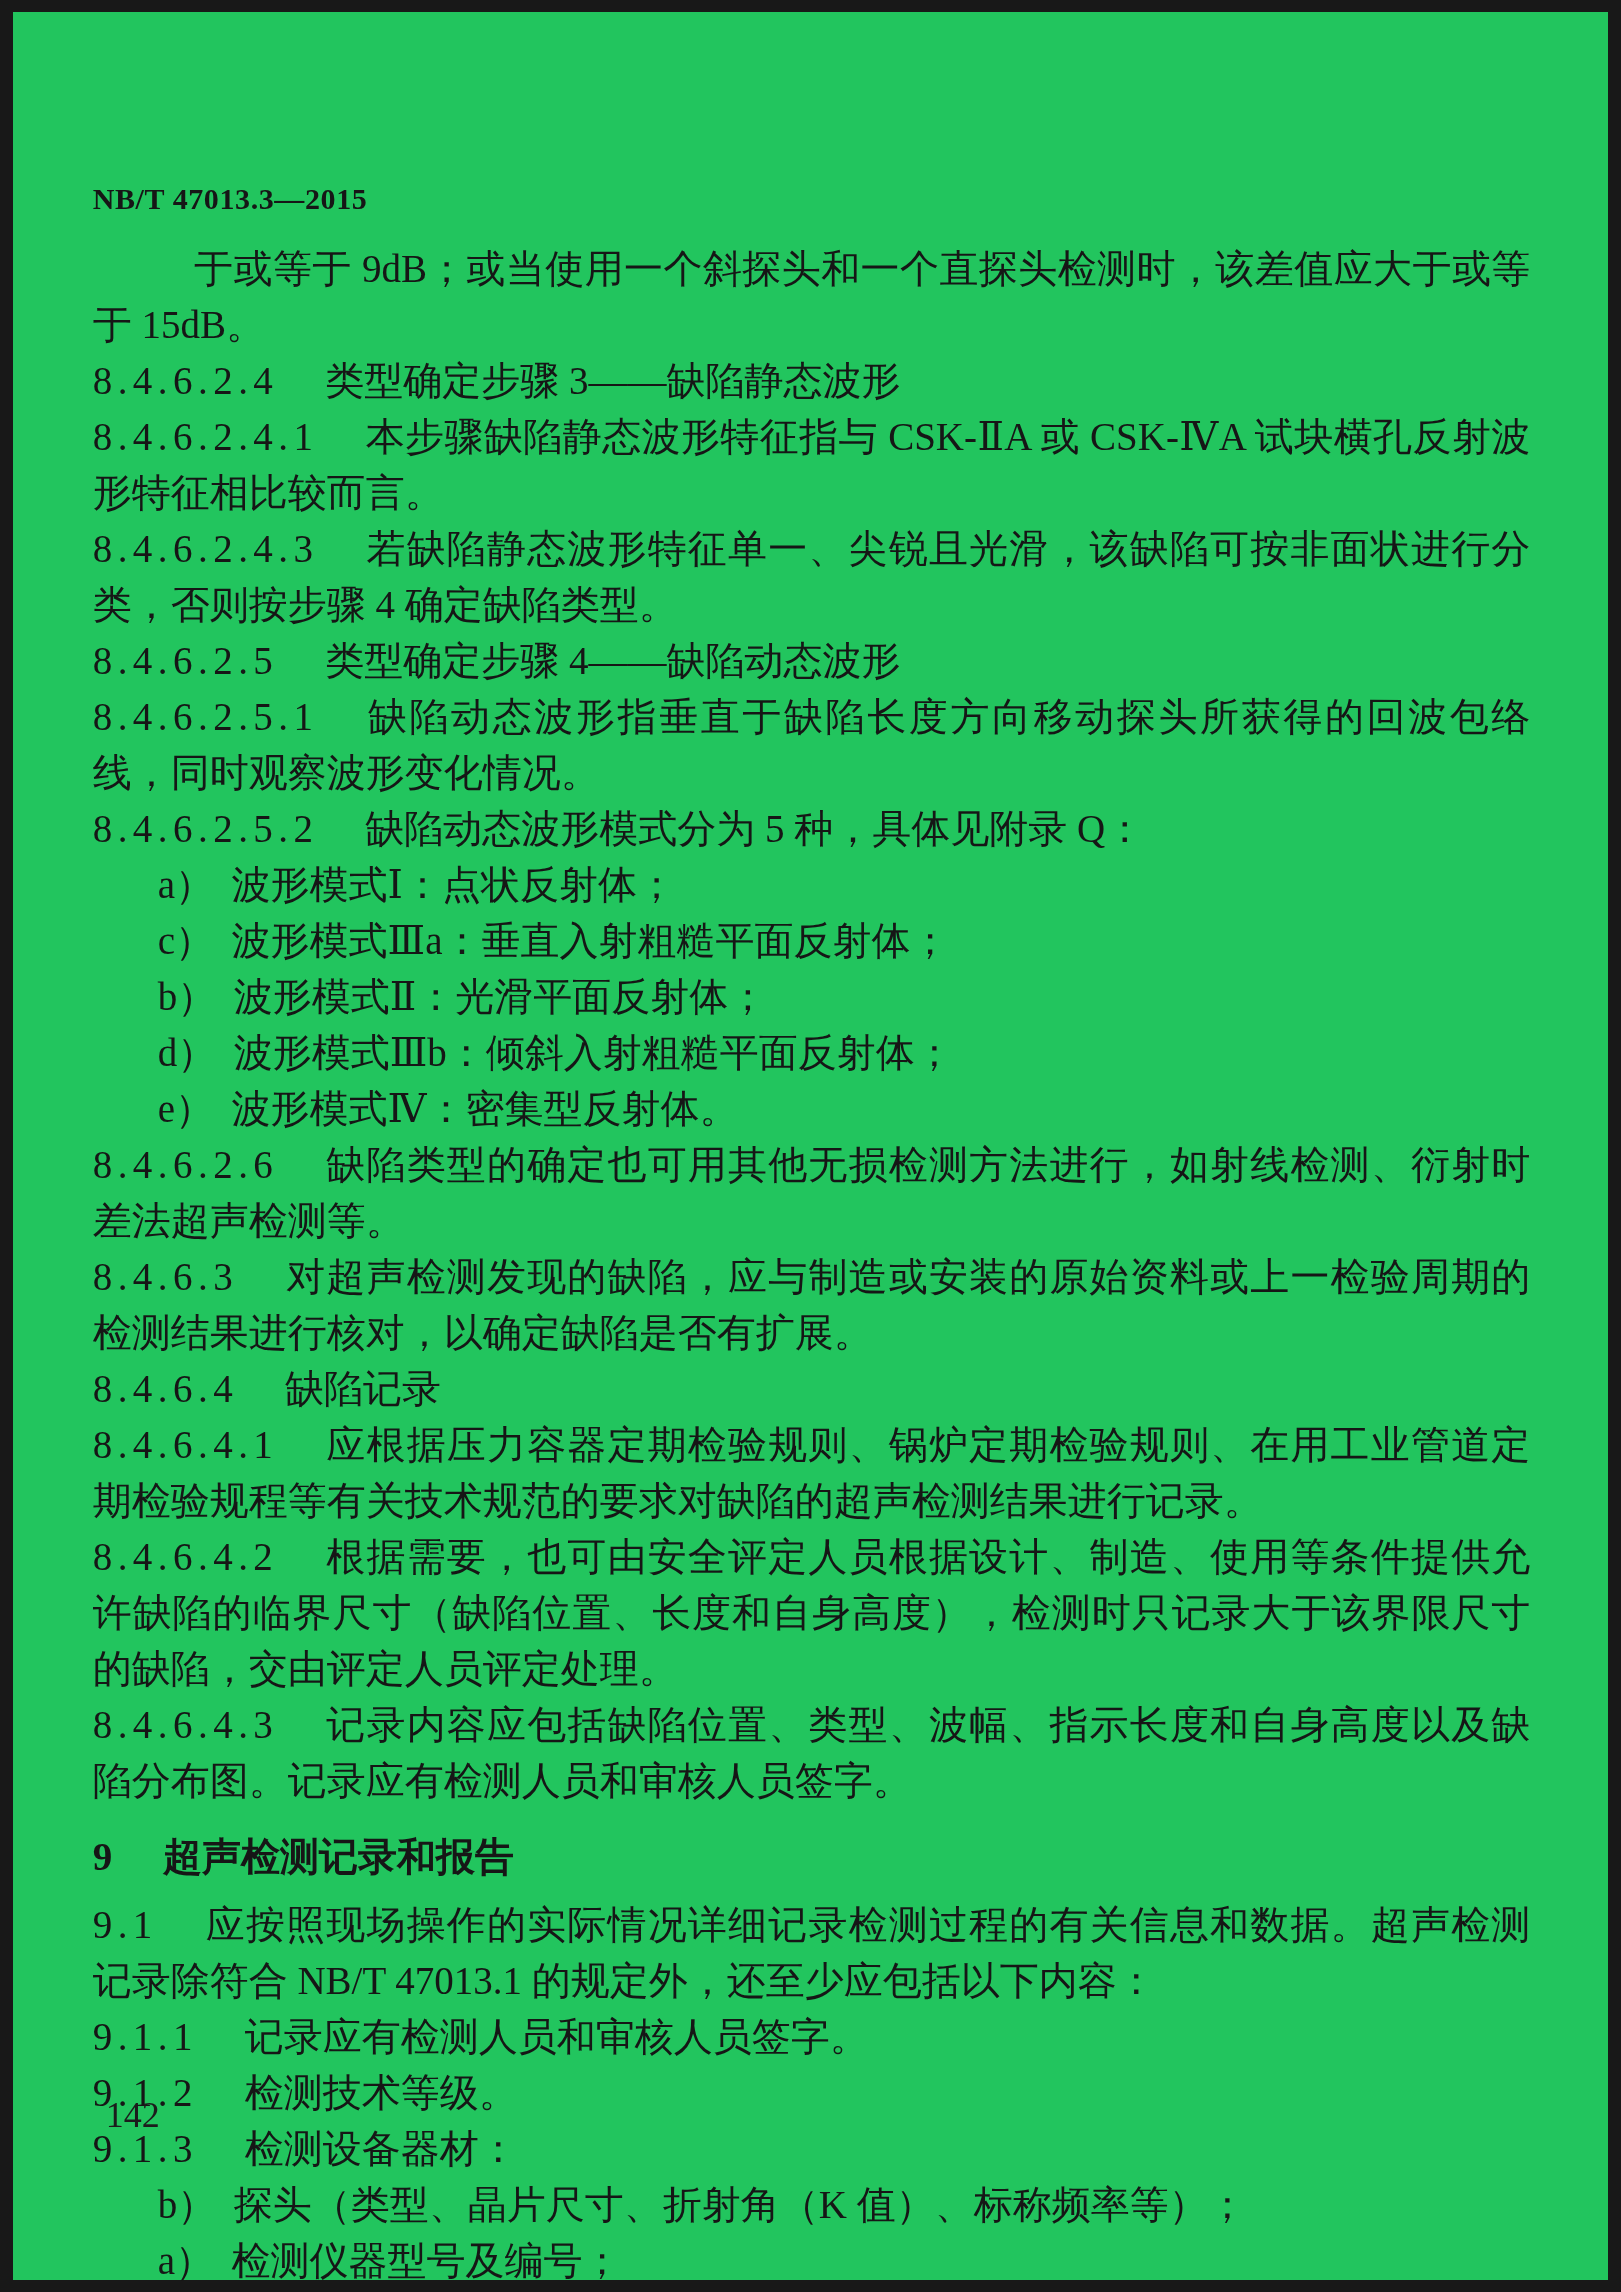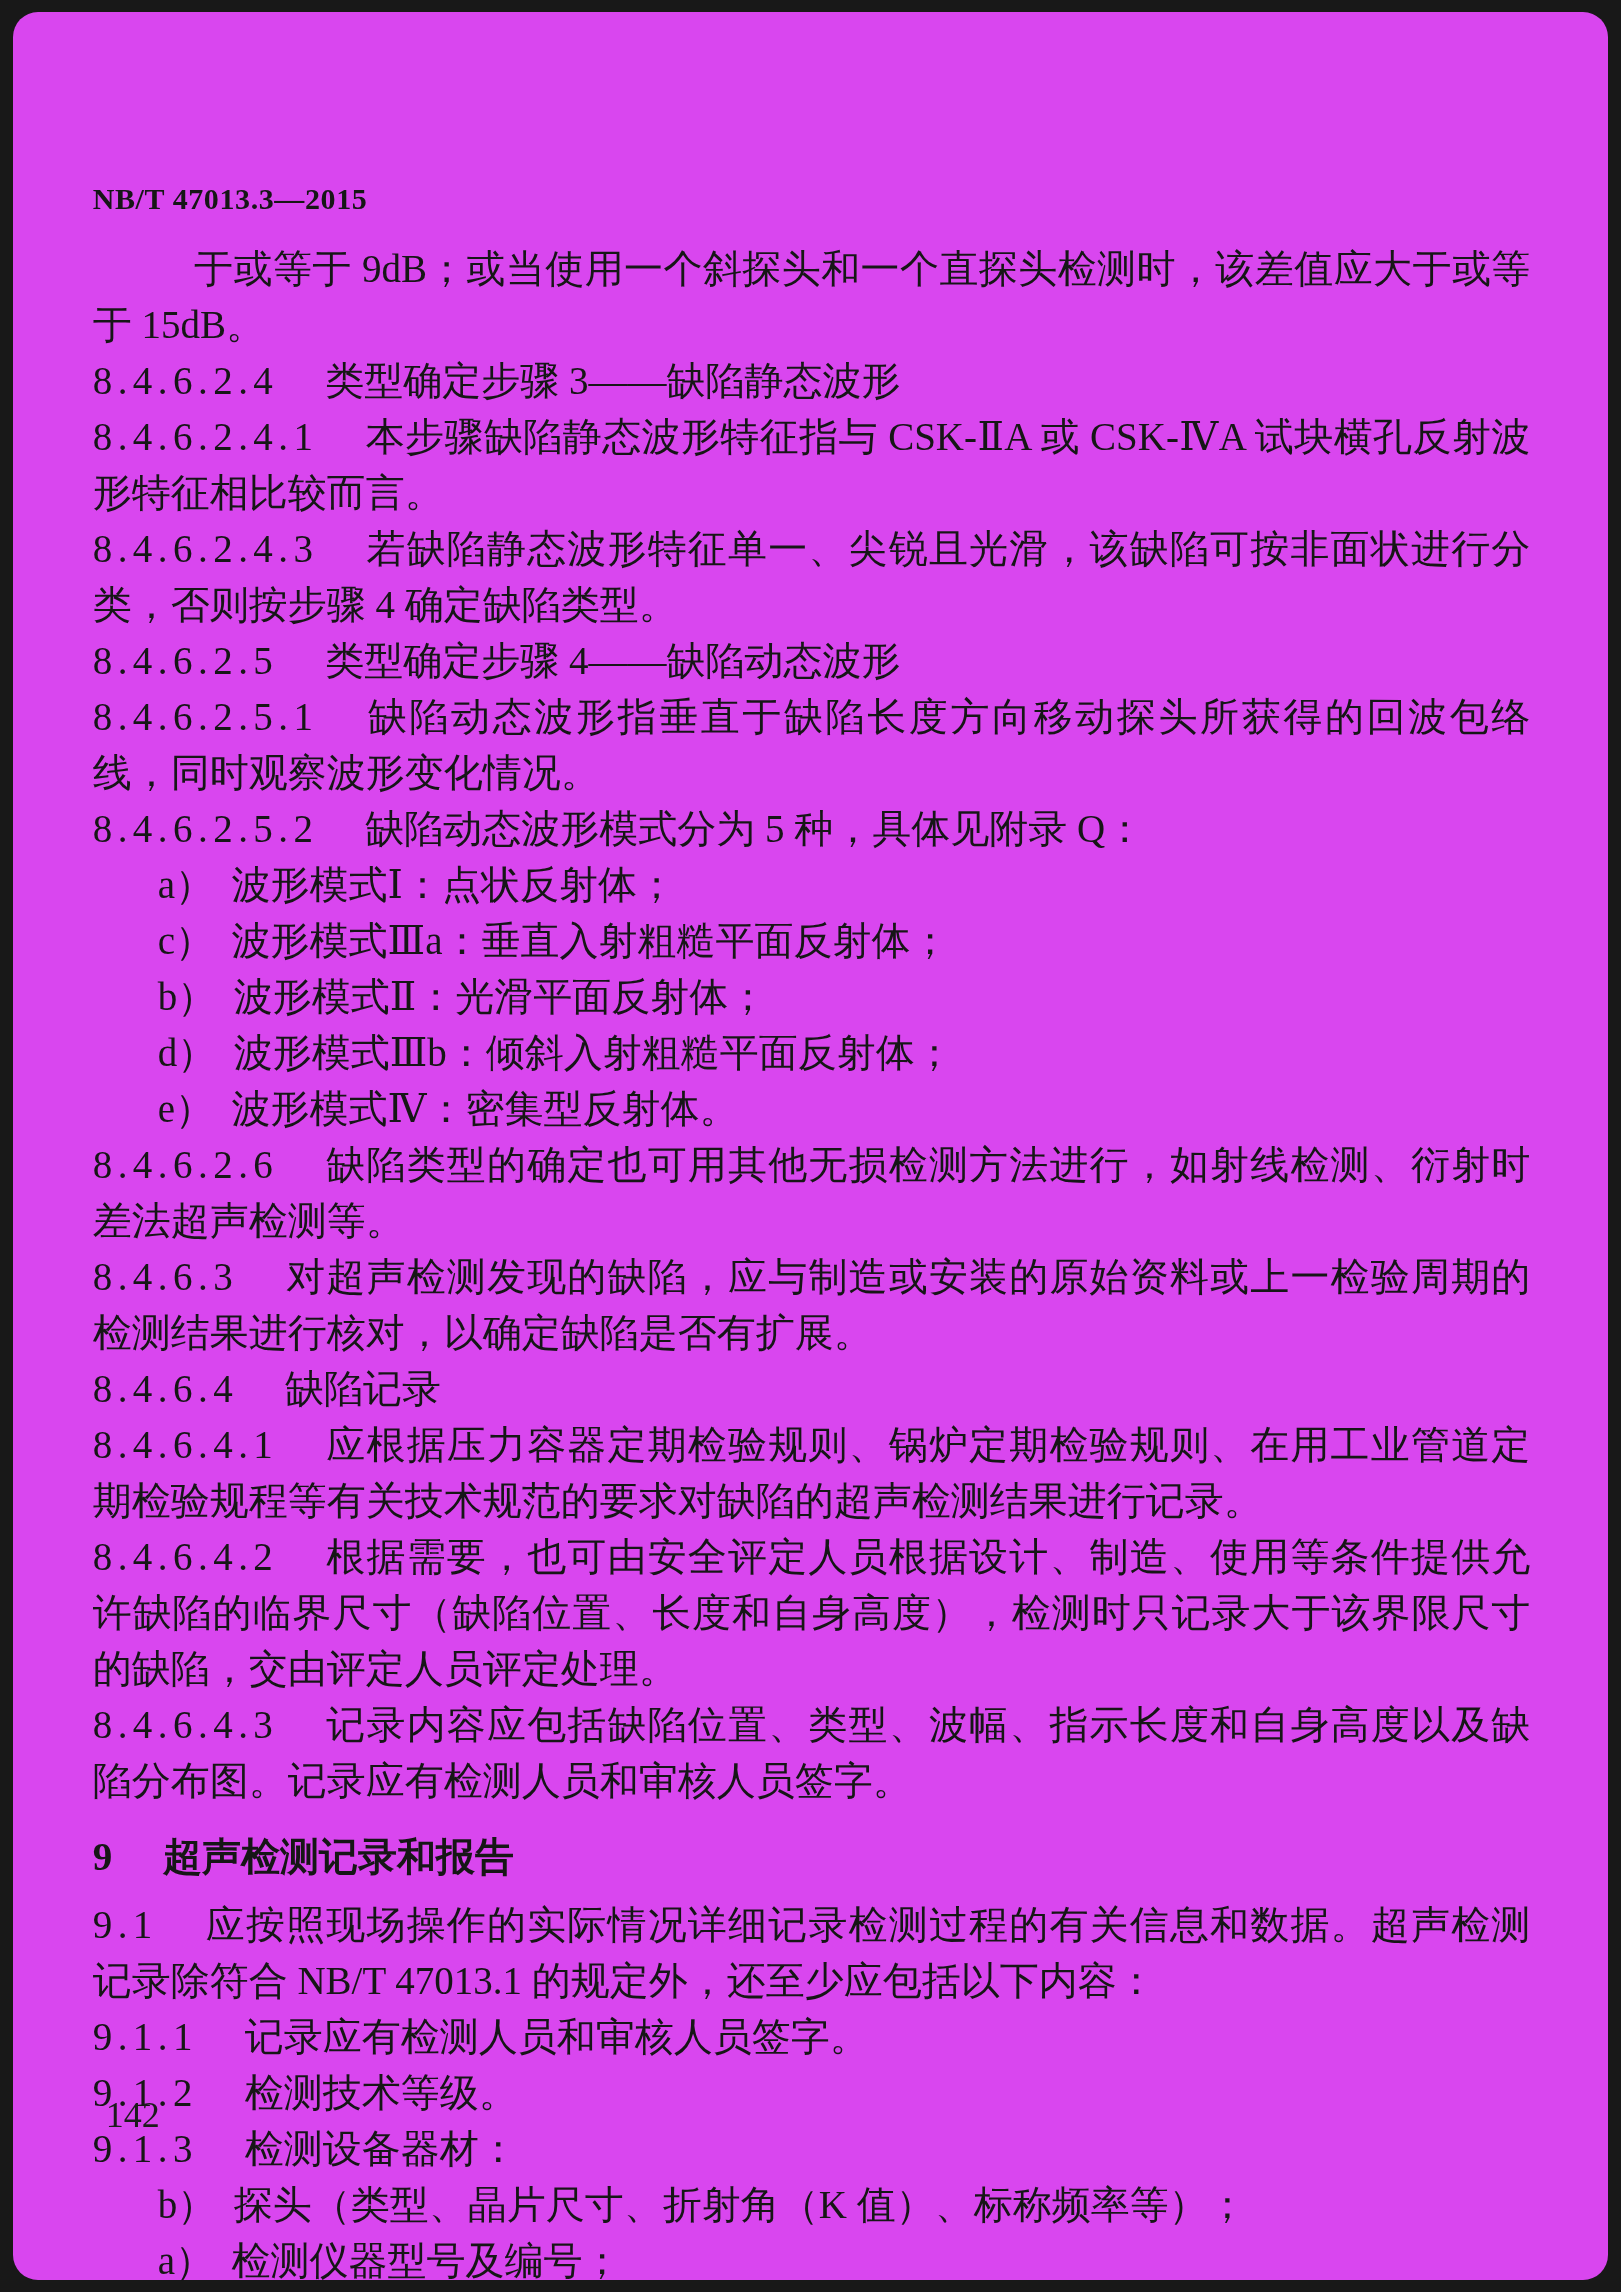--- a/index.html
+++ b/index.html
@@ -7,23 +7,22 @@
     position: relative;
     width: 1621px;
     height: 2293px;
     background: #181818;
     overflow: hidden;
     font-family: "Liberation Serif", "DejaVu Serif", serif;
   }
   .page {
     position: absolute;
     left: 12.7px; top: 11.8px; right: 12.7px; bottom: 12.7px;
-    background: #d946ef;
+    background: #22c55e;
     color: #161616;
-    border-radius: 25px;
   }
   .page-inner {
     position: absolute;
     left: 80px;   
     right: 78px;
     top: 0;
   }
   .doc-header {
     margin-top: 169px;
     font-size: 30px;

